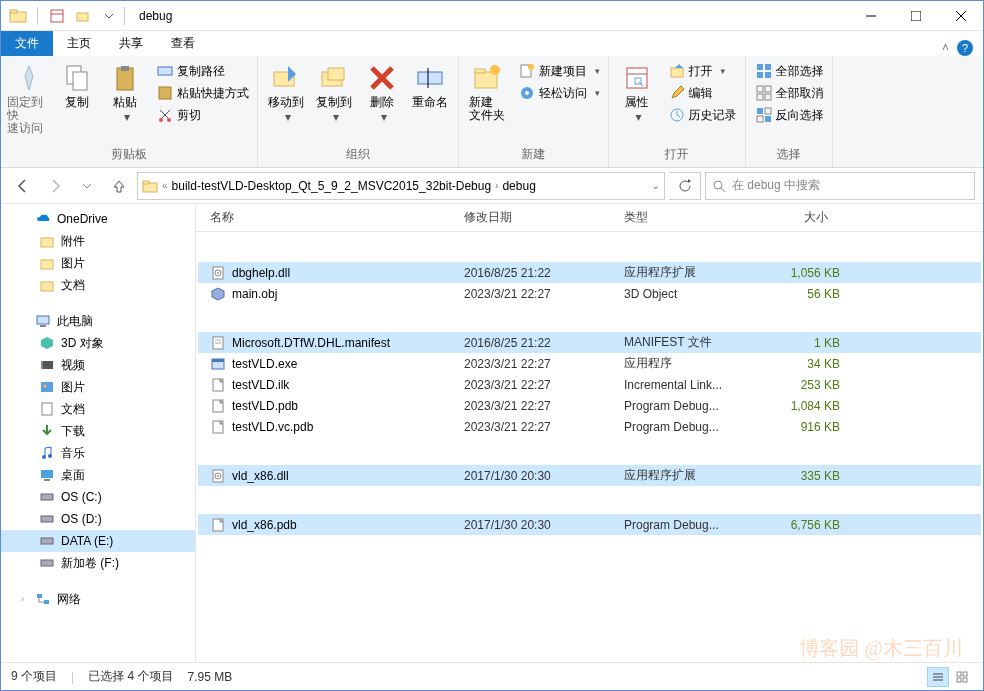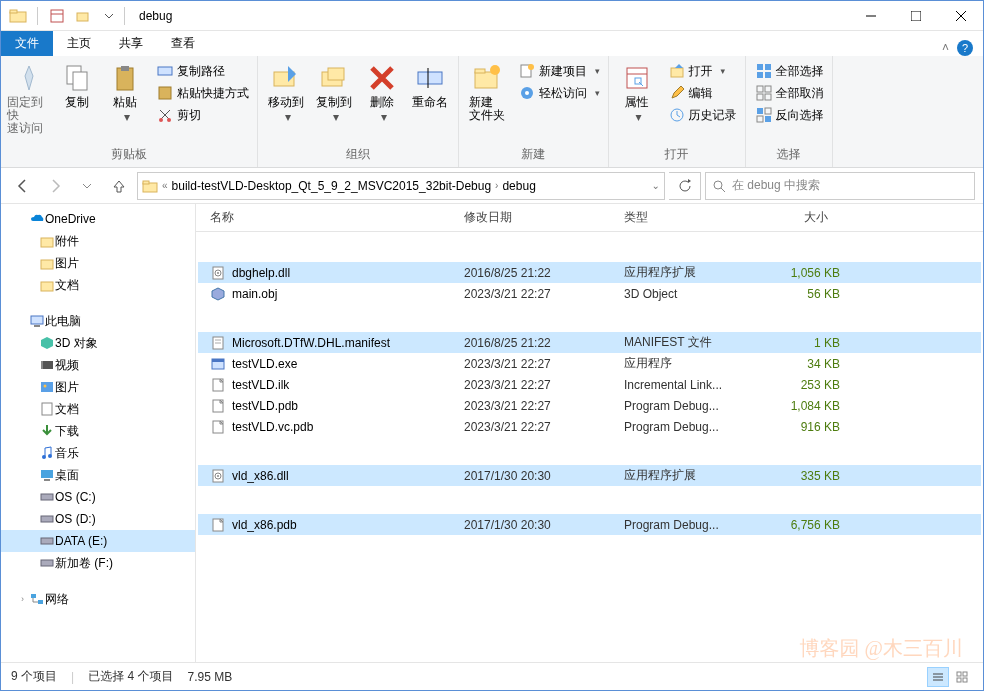--- a/index.html
+++ b/index.html
@@ -37,21 +37,21 @@
 .navbtn { width: 28px; height: 28px; display: flex; align-items: center; justify-content: center; color: #999; }
 .navbtn.enabled { color: #555; }
 .addr { flex: 1; height: 28px; border: 1px solid #ccc; display: flex; align-items: center; padding: 0 4px; gap: 4px; }
 .addr .crumb { display: flex; align-items: center; gap: 4px; }
 .addr .chv { color: #777; font-size: 10px; }
 .refresh { width: 32px; height: 28px; border: 1px solid #ccc; border-left: none; display: flex; align-items: center; justify-content: center; color: #555; }
 .searchbox { width: 270px; height: 28px; border: 1px solid #ccc; display: flex; align-items: center; padding: 0 6px; color: #888; gap: 6px; }
 
 .content { flex: 1; display: flex; overflow: hidden; }
 .nav { width: 195px; border-right: 1px solid #e5e5e5; overflow-y: auto; padding: 4px 0; }
-.nav .item { display: flex; align-items: center; height: 22px; padding-left: 20px; }
+.nav .item { display: flex; align-items: center; height: 22px; padding-left: 20px; gap: 6px; }
 .nav .item.l1 { padding-left: 20px; }
 .nav .item.l2 { padding-left: 38px; }
 .nav .item.selected { background: #cce8ff; }
 .nav .item .ni { width: 16px; height: 16px; }
 .nav .spacer { height: 14px; }
 .nav .exp { width: 8px; color: #888; font-size: 9px; }
 
 .filepane { flex: 1; display: flex; flex-direction: column; }
 .cols { height: 28px; display: flex; align-items: center; border-bottom: 1px solid #e5e5e5; padding-left: 8px; }
 .cols div { color: #444; padding: 0 6px; }

